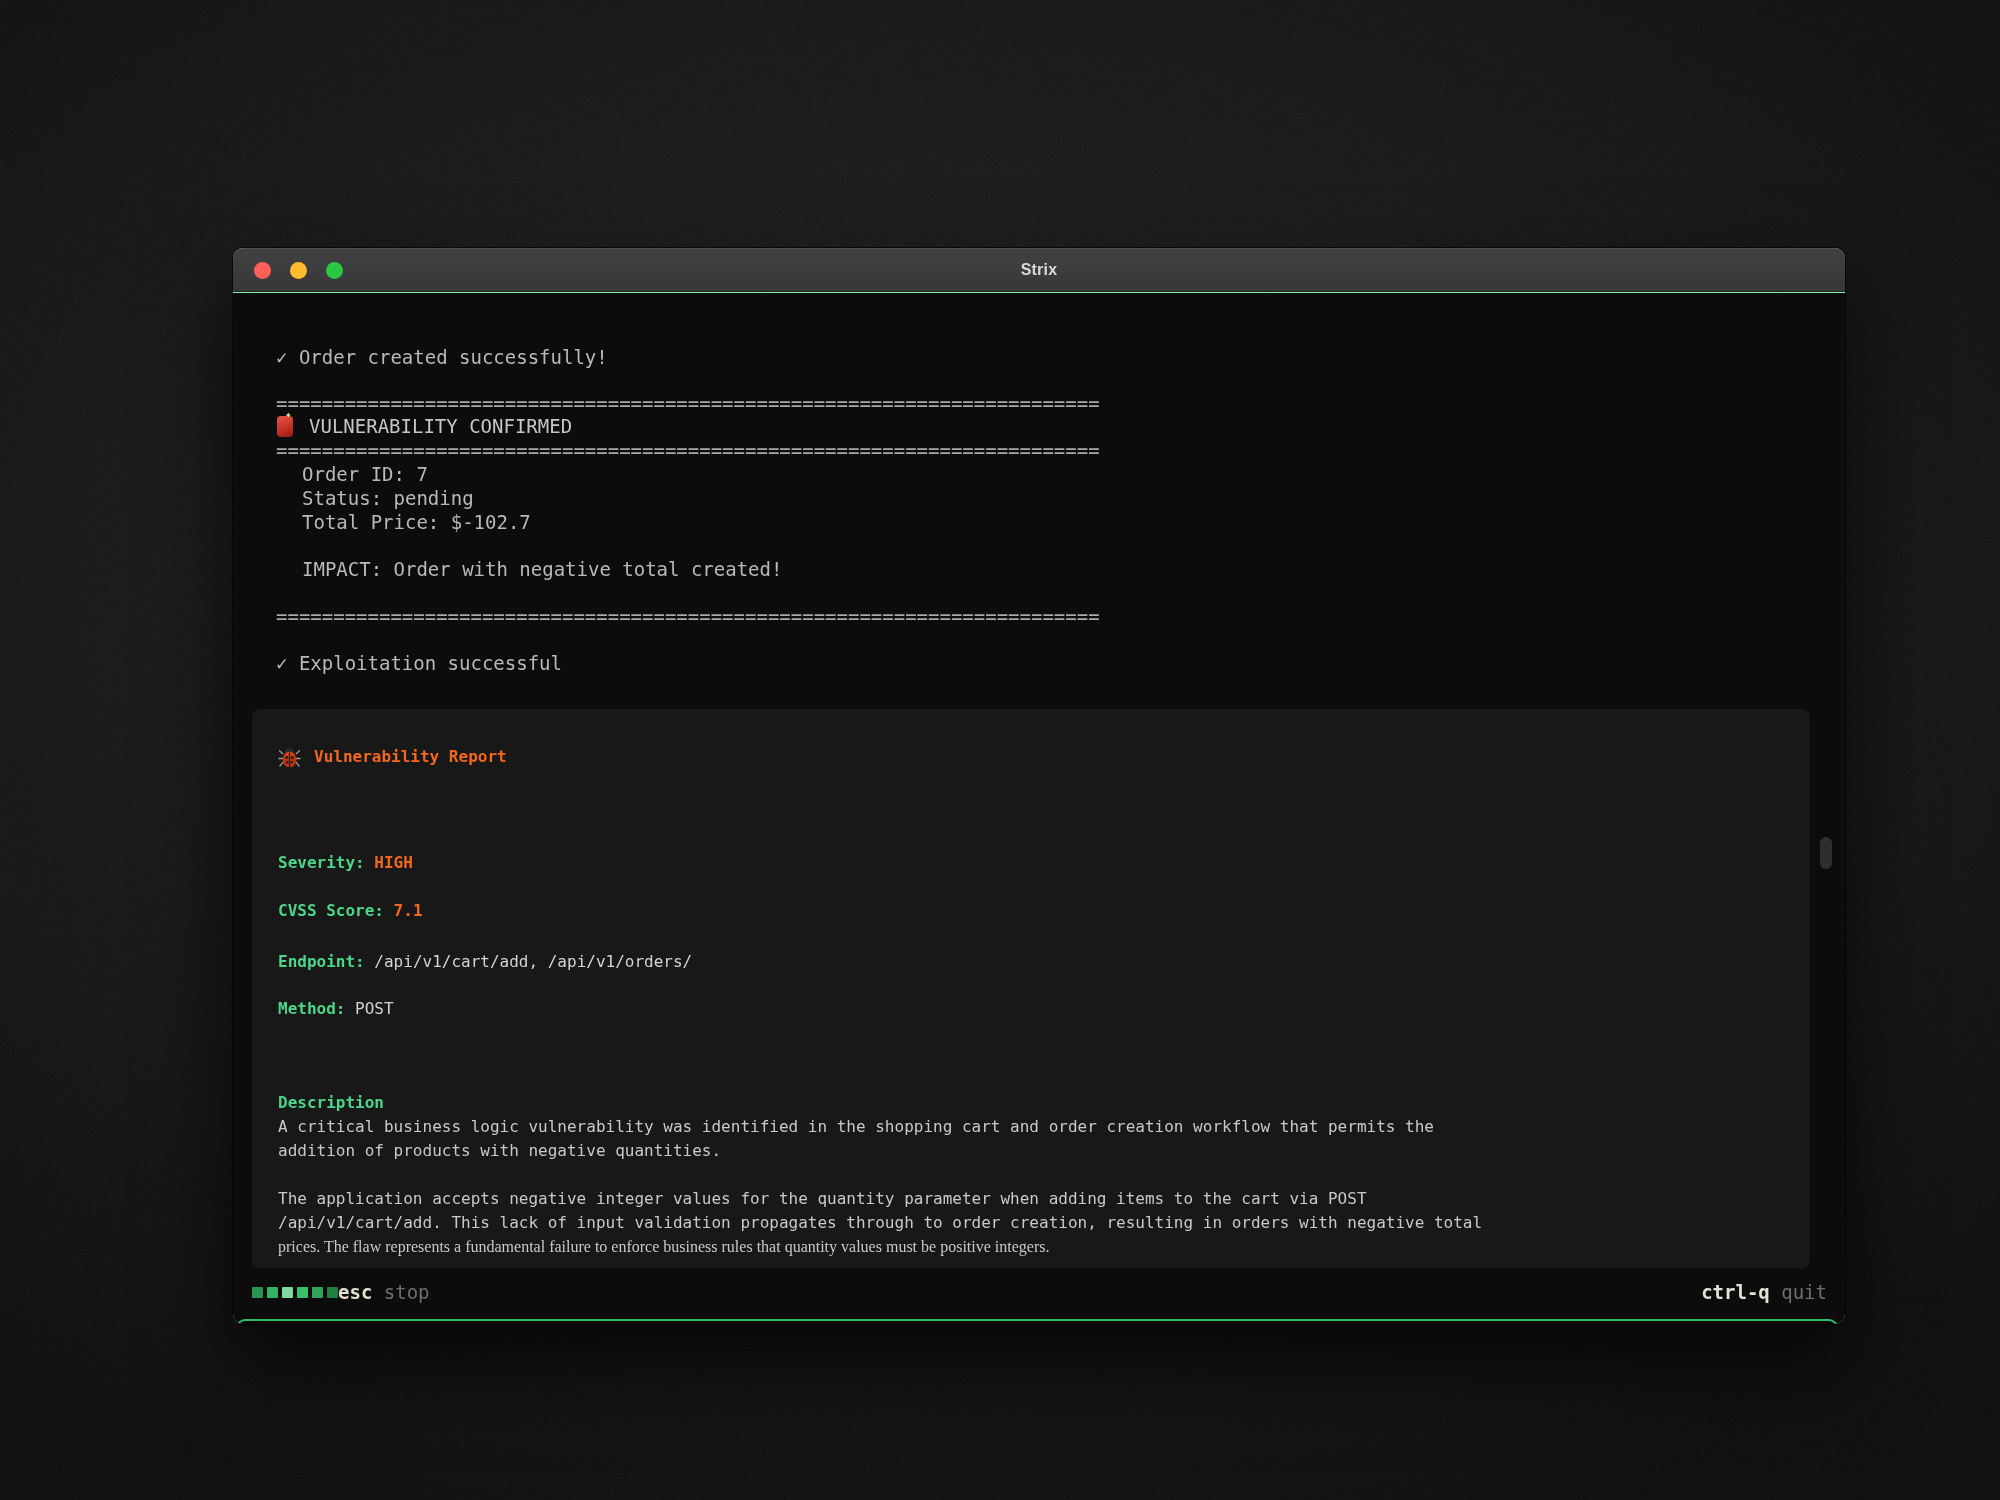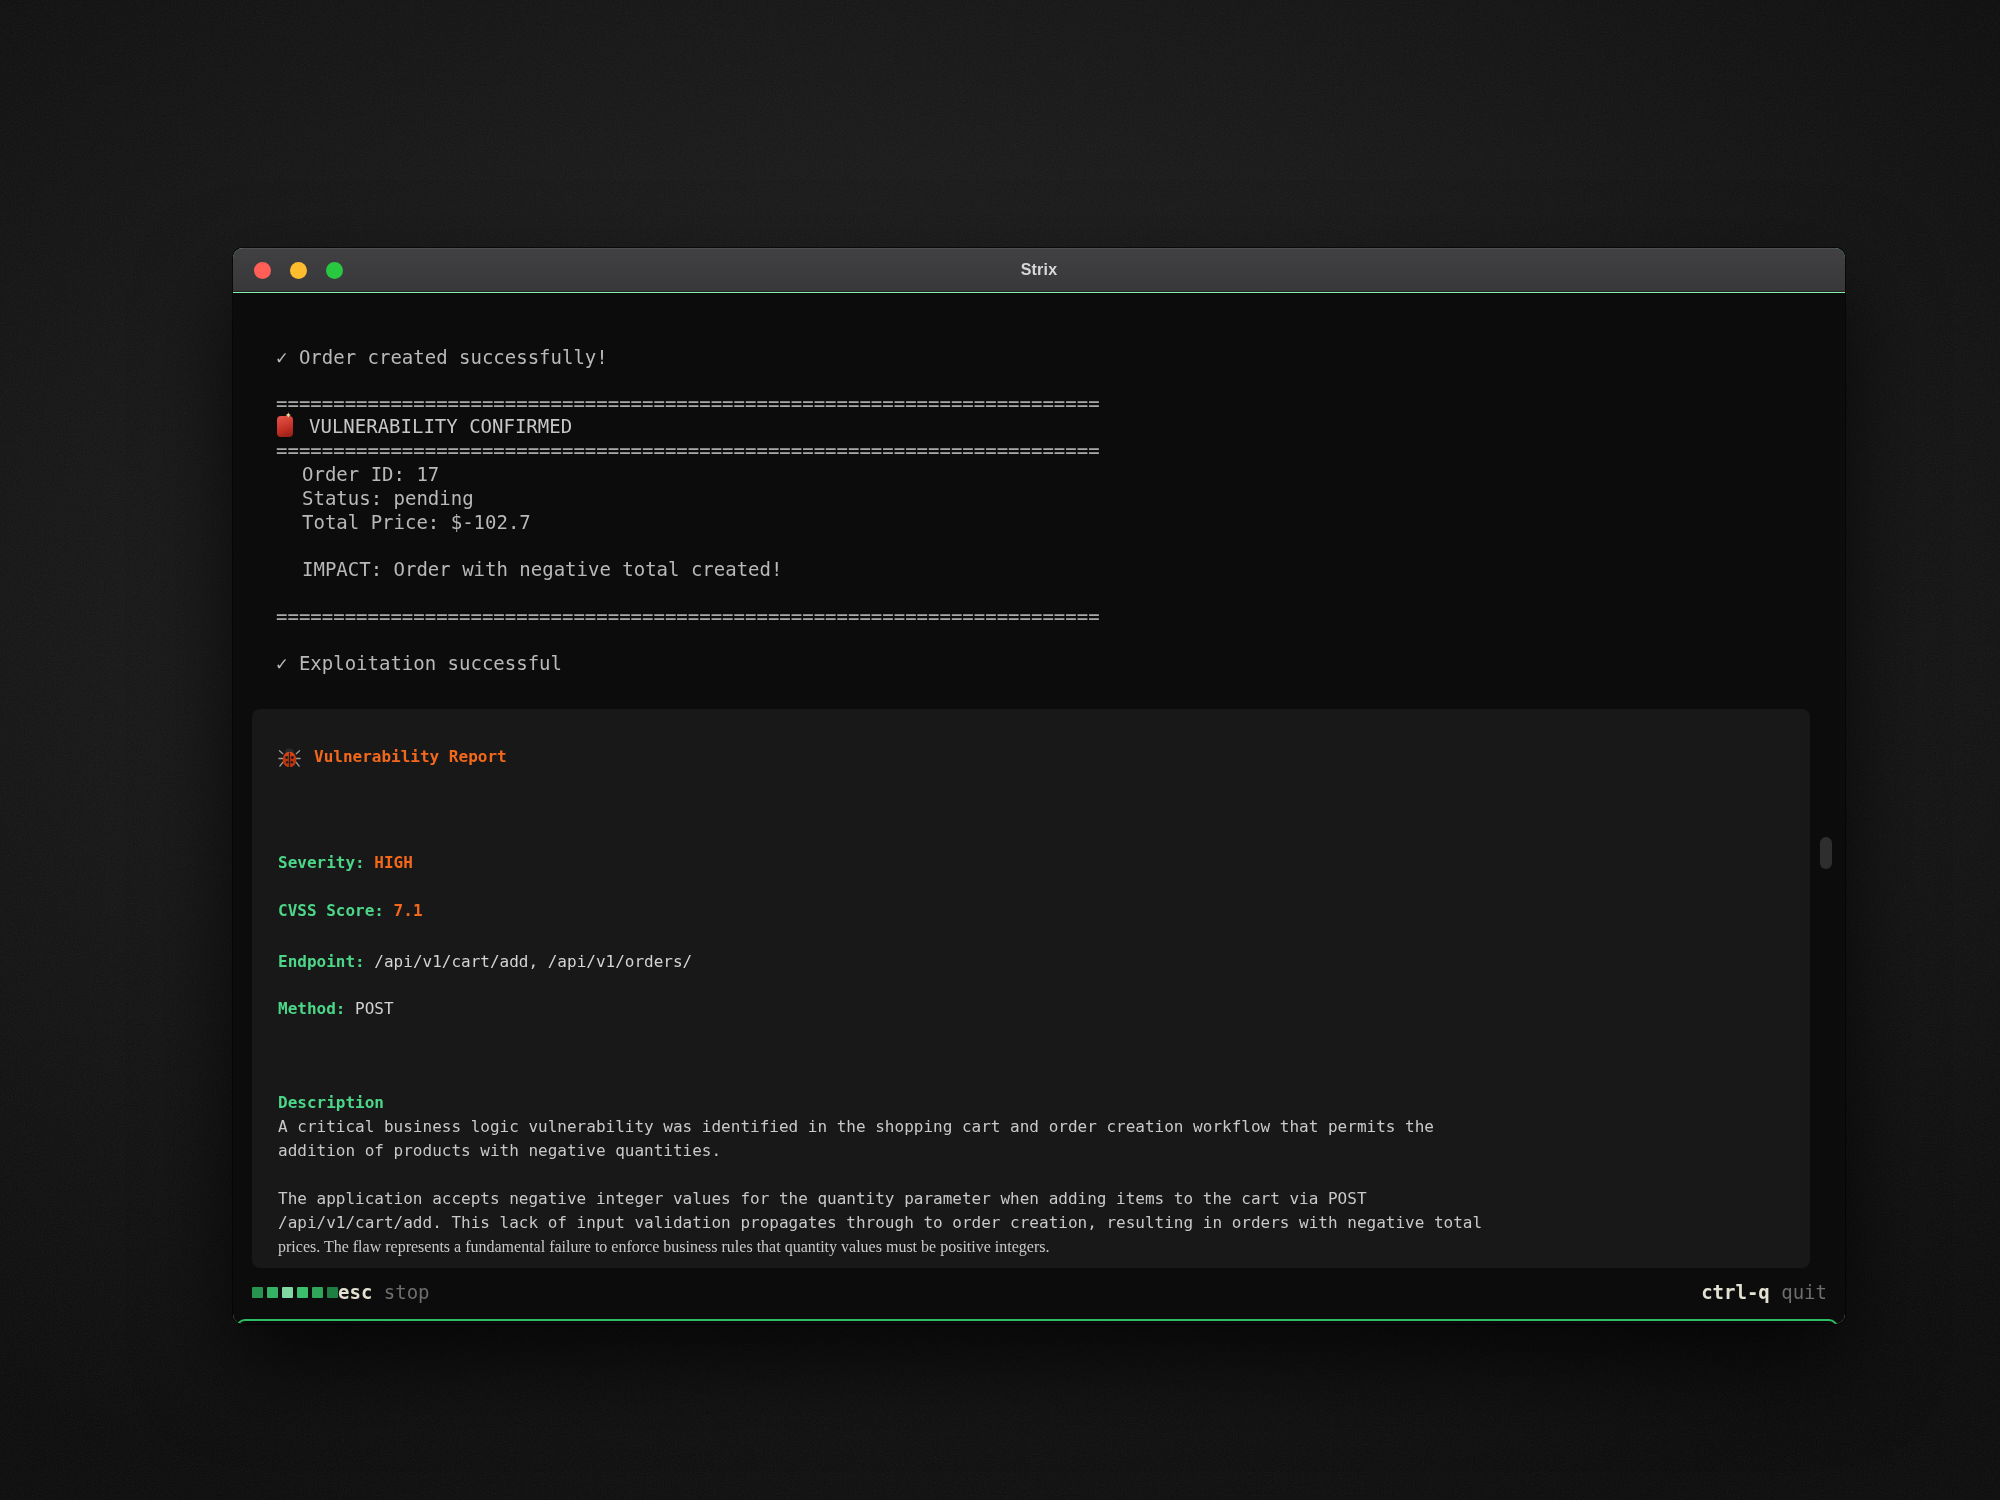--- a/index.html
+++ b/index.html
@@ -120,21 +120,21 @@
 
     <div class="cline banner-row" style="top:120px;">
       <span class="fc-icon">
         <span class="fc-body"></span><span class="fc-spark">✦</span>
       </span>
       <span class="banner-text">VULNERABILITY CONFIRMED</span>
     </div>
 
     <div class="cline sep" style="top:145px;">========================================================================</div>
 
-    <div class="cline indent" style="top:169px;">Order ID: 17</div>
+    <div class="cline indent" style="top:169px;">Order ID: 7</div>
     <div class="cline indent" style="top:193px;">Status: pending</div>
     <div class="cline indent" style="top:217px;">Total Price: $-102.7</div>
 
     <div class="cline indent" style="top:264px;">IMPACT: Order with negative total created!</div>
 
     <div class="cline sep" style="top:311px;">========================================================================</div>
 
     <div class="cline" style="top:358px;">✓ Exploitation successful</div>
 
     <div class="panel">

